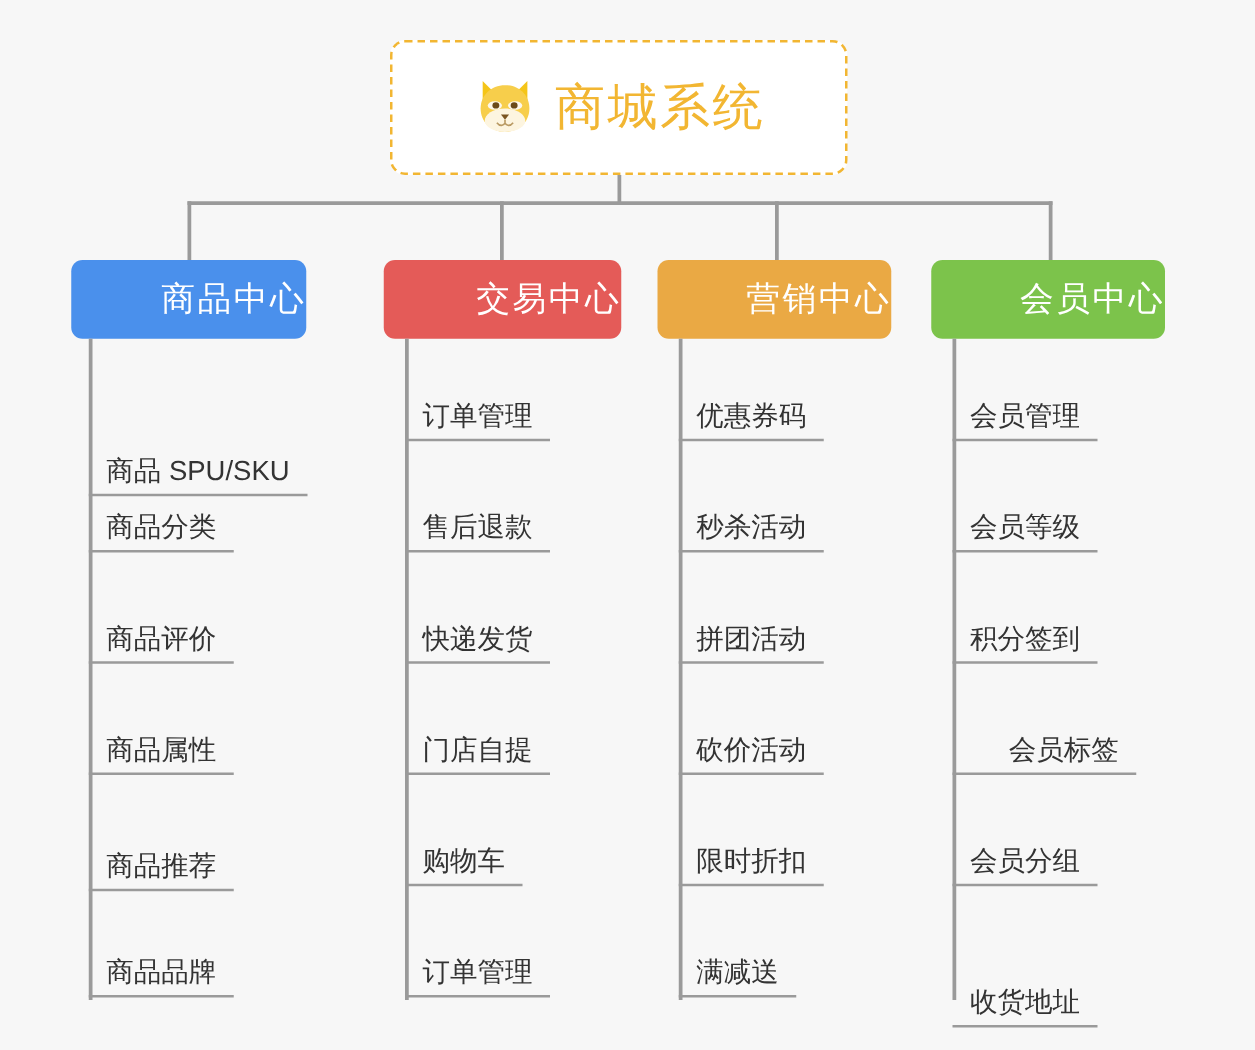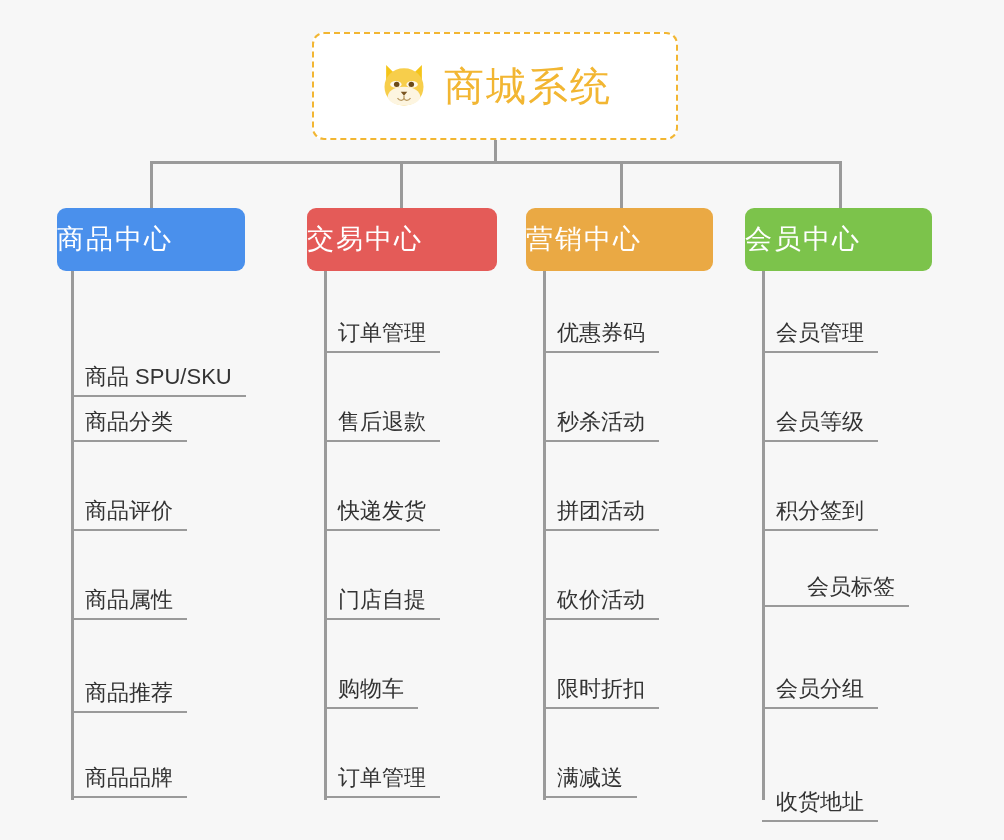--- a/index.html
+++ b/index.html
@@ -76,21 +76,21 @@
 
   
   .cat-box {
     position: absolute;
     top: 208px;
     height: 63px;
     box-sizing: border-box;
     border-radius: 9px;
     display: flex;
     align-items: center;
-    justify-content: flex-start;
+    justify-content: flex-end;
   }
   .cat-label {
     font-size: 27px;
     color: #ffffff;
     letter-spacing: 2px;
     line-height: 1;
     white-space: nowrap;
   }
 
   
@@ -233,21 +233,21 @@
     <div class="leaf-trunk" style="background: rgb(154, 154, 154); height: 529px;"></div>
   <div class="leaf-item" style="top: 0px; border-bottom-color: rgb(154, 154, 154);">
         <span class="leaf-label">会员管理</span>
       </div>
       <div class="leaf-item" style="top: 89px; border-bottom-color: rgb(154, 154, 154);">
         <span class="leaf-label">会员等级</span>
       </div>
       <div class="leaf-item" style="top: 178px; border-bottom-color: rgb(154, 154, 154);">
         <span class="leaf-label">积分签到</span>
       </div>
-      <div class="leaf-item" style="top: 254px; border-bottom-color: rgb(154, 154, 154); padding-left: 45px;">
+      <div class="leaf-item" style="top: 267px; border-bottom-color: rgb(154, 154, 154); padding-left: 45px;">
         <span class="leaf-label">会员标签</span>
       </div>
       <div class="leaf-item" style="top: 356px; border-bottom-color: rgb(154, 154, 154);">
         <span class="leaf-label">会员分组</span>
       </div>
       <div class="leaf-item" style="top: 469px; border-bottom-color: rgb(154, 154, 154);">
         <span class="leaf-label">收货地址</span>
       </div>
     </div>
 

